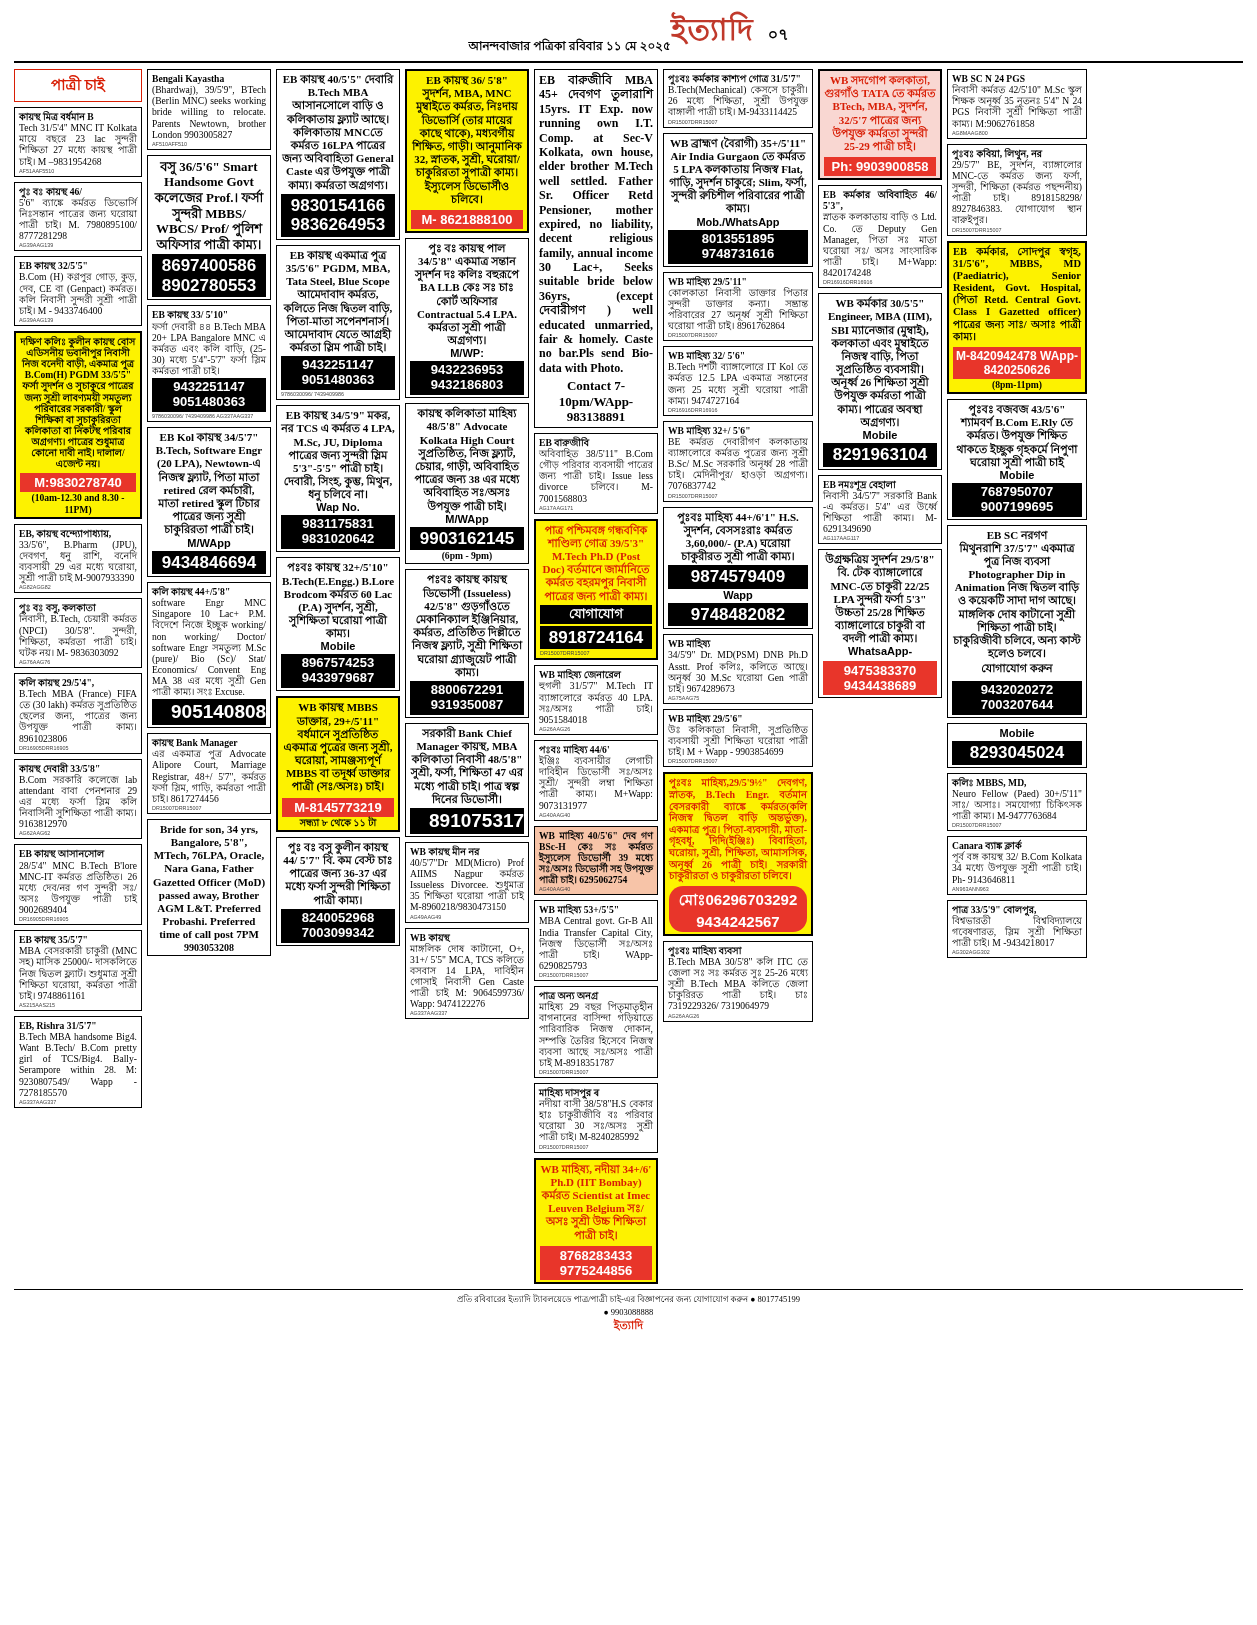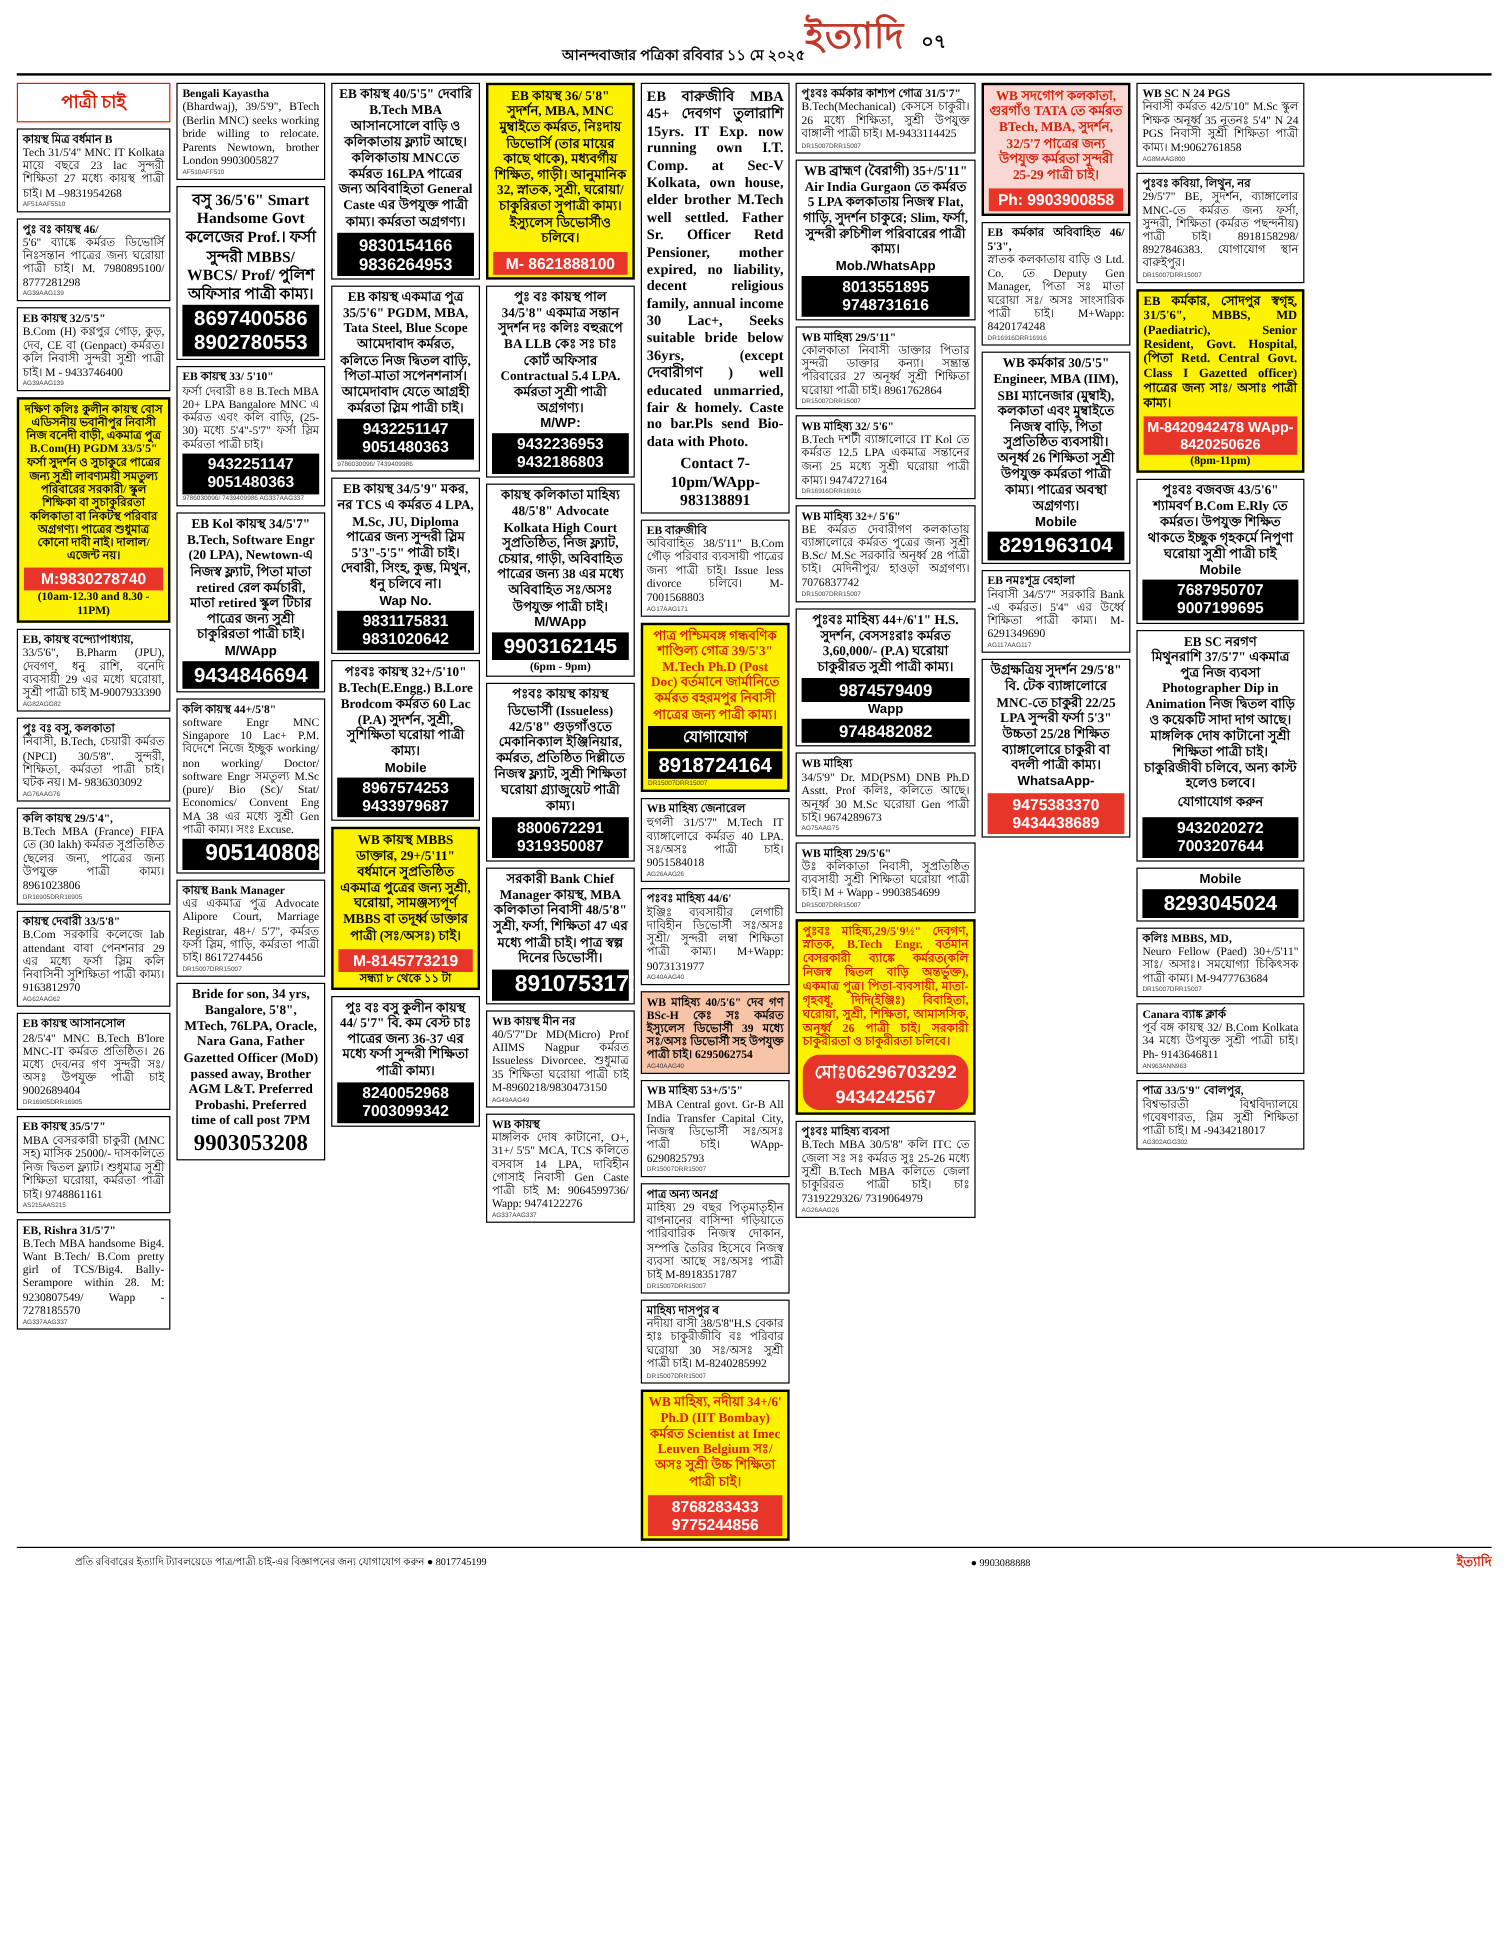--- a/index.html
+++ b/index.html
@@ -11,34 +11,34 @@
   .brand{font-family:"Liberation Serif",serif;font-size:30px;font-weight:bold;color:#c0392b;letter-spacing:1px;}
   .pageno{font-family:"Liberation Sans",sans-serif;font-size:16px;font-weight:bold;}
   .cols{display:flex;gap:5px;align-items:flex-start;}
   .col{display:flex;flex-direction:column;gap:5px;}
   .c1{width:128px}.c2{width:124px}.c3{width:124px}.c4{width:124px}.c5{width:124px}.c6{width:150px}.c7{width:124px}.c9{width:140px}
   .ad{border:1.3px solid #000;box-sizing:border-box;padding:3px 4px 2px 4px;background:#fff;overflow:hidden;}
   .t{font-size:9.6px;line-height:1.16;text-align:justify;}
   .tc{text-align:center;}
   .b{font-weight:bold;}
   .hd{font-family:"Liberation Sans",sans-serif;font-weight:bold;font-size:11px;text-align:center;}
-  .phone{background:#000;color:#fff;font-family:"Liberation Sans",sans-serif;font-weight:bold;text-align:center;font-size:14px;line-height:1.15;padding:2px 0;margin-top:2px;}
+  .phone{background:#000;color:#fff;font-family:"Liberation Sans",sans-serif;font-weight:bold;text-align:center;font-size:17px;line-height:1.15;padding:2px 0;margin-top:2px;}
   .phone.sm{font-size:13px;}
   .phone.lg{font-size:17px;}
   .phone.xl{font-size:19px;padding-left:19px;}
   .redbar{background:#e8352a;color:#fff;font-family:"Liberation Sans",sans-serif;font-weight:bold;text-align:center;font-size:13px;padding:2px 0;margin-top:4px;}
   .redtext{color:#d81e05;font-weight:bold;}
   .code{font-size:5.4px;color:#444;text-align:left;margin-top:1px;font-family:"Liberation Sans",sans-serif;}
   .yellow{background:#fdf200;}
   .peach{background:#f7c4a8;}
   .pink{background:#f9d7d2;}
   .titlebox{border:1.6px solid #d81e05;background:#fff;text-align:center;font-weight:bold;color:#d81e05;font-size:15px;padding:3px 0;font-family:"Liberation Serif",serif;}
   .big{font-size:13px;line-height:1.2;font-weight:bold;text-align:center;font-family:"Liberation Serif",serif;}
   .med{font-size:11px;line-height:1.2;text-align:center;}
-  .footer{display:flex;justify-content:space-between;align-items:center;border-top:1.2px solid #000;margin-top:5px;padding-top:3px;font-size:8.5px;}
+  .footer{display:flex;justify-content:space-between;align-items:center;border-top:1.2px solid #000;margin-top:5px;padding-top:3px;font-size:8.5px;flex-direction:column;}
   .footer .fl1{width:440px;text-align:center;}
   .footer .fr{font-weight:bold;font-size:11px;color:#d81e05;}
   .brd2{border-width:2.2px;}
 </style>
 </head>
 <body>
 
 <div class="page">
 
   <div class="masthead">
@@ -153,21 +153,21 @@
       </div>
 
       <div class="ad">
         <div class="t b">কায়স্থ Bank Manager</div>
         <div class="t">এর একমাত্র পুত্র Advocate Alipore Court, Marriage Registrar, 48+/ 5'7", কর্মরত ফর্সা স্লিম, গাড়ি, কর্মরতা পাত্রী চাই। 8617274456</div>
         <div class="code">DR15007DRR15007</div>
       </div>
 
       <div class="ad">
         <div class="med b">Bride for son, 34 yrs, Bangalore, 5'8", MTech, 76LPA, Oracle, Nara Gana, Father Gazetted Officer (MoD) passed away, Brother AGM L&amp;T. Preferred Probashi. Preferred time of call post 7PM</div>
-        <div class="t b tc" style="font-size:19px;">9903053208</div>
+        <div class="t b tc" style="font-size:10px;">9903053208</div>
       </div>
     </div>
 
     <div class="col c3">
       <div class="ad">
         <div class="med b">EB কায়স্থ 40/5'5" দেবারি B.Tech MBA আসানসোলে বাড়ি ও কলিকাতায় ফ্ল্যাট আছে। কলিকাতায় MNCতে কর্মরত 16LPA পাত্রের জন্য অবিবাহিতা General Caste এর উপযুক্ত পাত্রী কাম্য। কর্মরতা অগ্রগণ্য।</div>
         <div class="phone">9830154166 9836264953</div>
       </div>
 
       <div class="ad">

